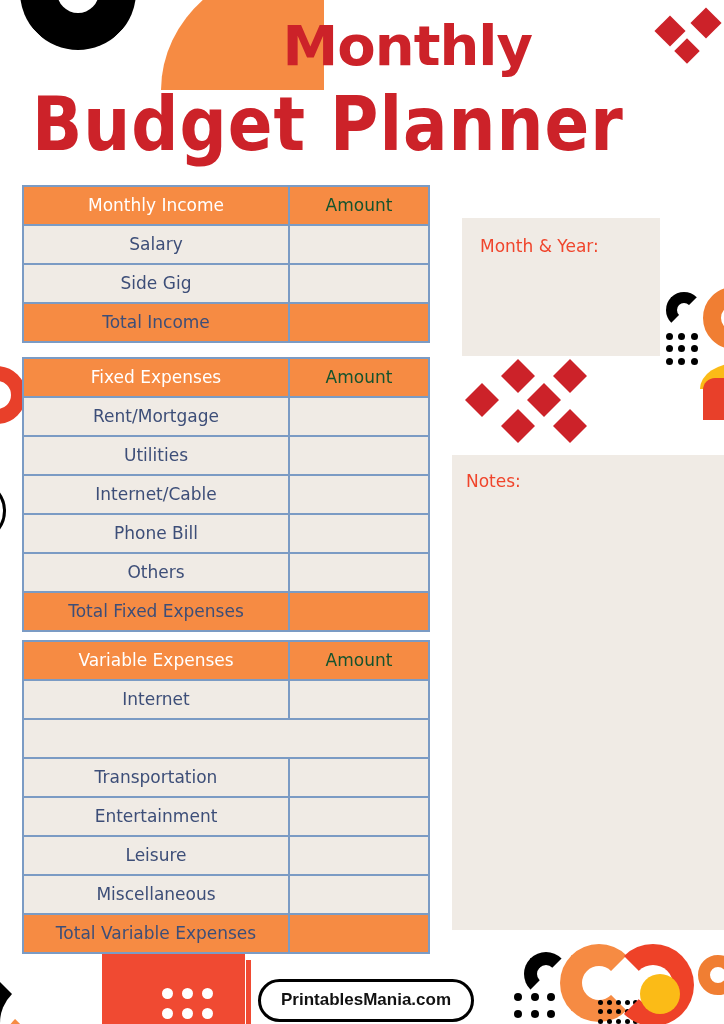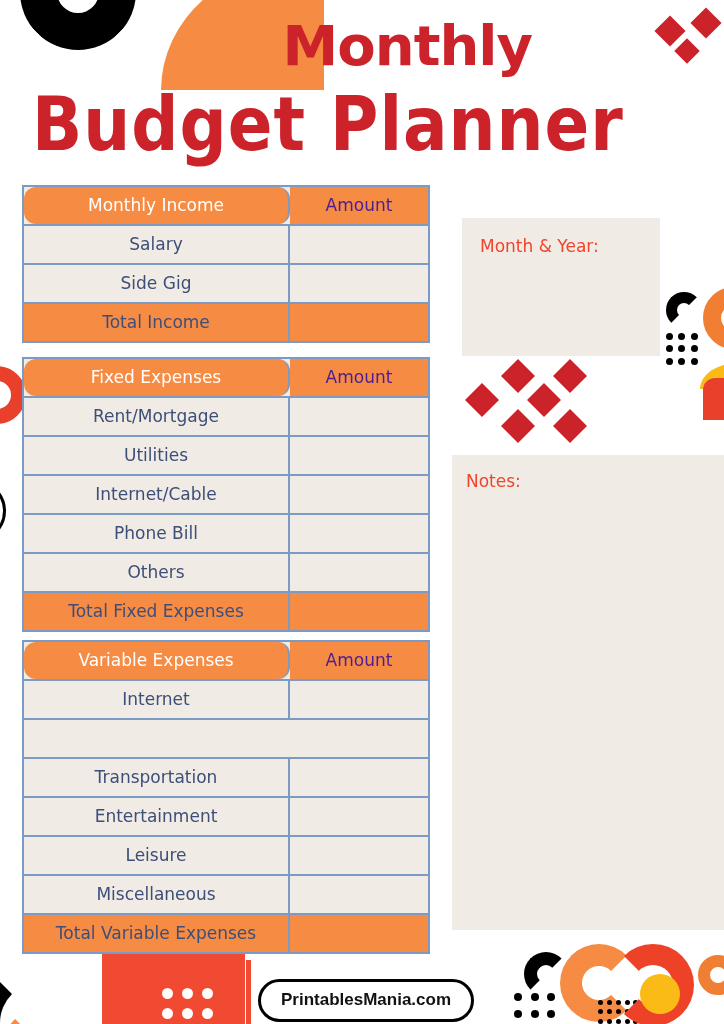--- a/index.html
+++ b/index.html
@@ -198,23 +198,23 @@
     border-right: 2px solid #7B9BC4;
     overflow: hidden;
     white-space: nowrap;
   }
   .tcell-amount {
     flex: 1 1 auto;
     height: 37px;
   }
   .trow.head .tcell-label,
   .trow.head .tcell-amount { background: #F68B43; }
-  .trow.head .tcell-label { color: #FFFFFF; border-radius: 12px; }
+  .trow.head .tcell-label { color: #FFFFFF; }
   .trow.head .tcell-amount {
-    color: #4c1d95;
+    color: #14532d;
     line-height: 37px;
     text-align: center;
     font-family: "DejaVu Sans", sans-serif;
     font-size: 17px;
   }
   .trow.total .tcell-label,
   .trow.total .tcell-amount { background: #F68B43; }
   .trow.total .tcell-label { color: #3D4E78; }
 
   #table-income   { top: 185px; }

